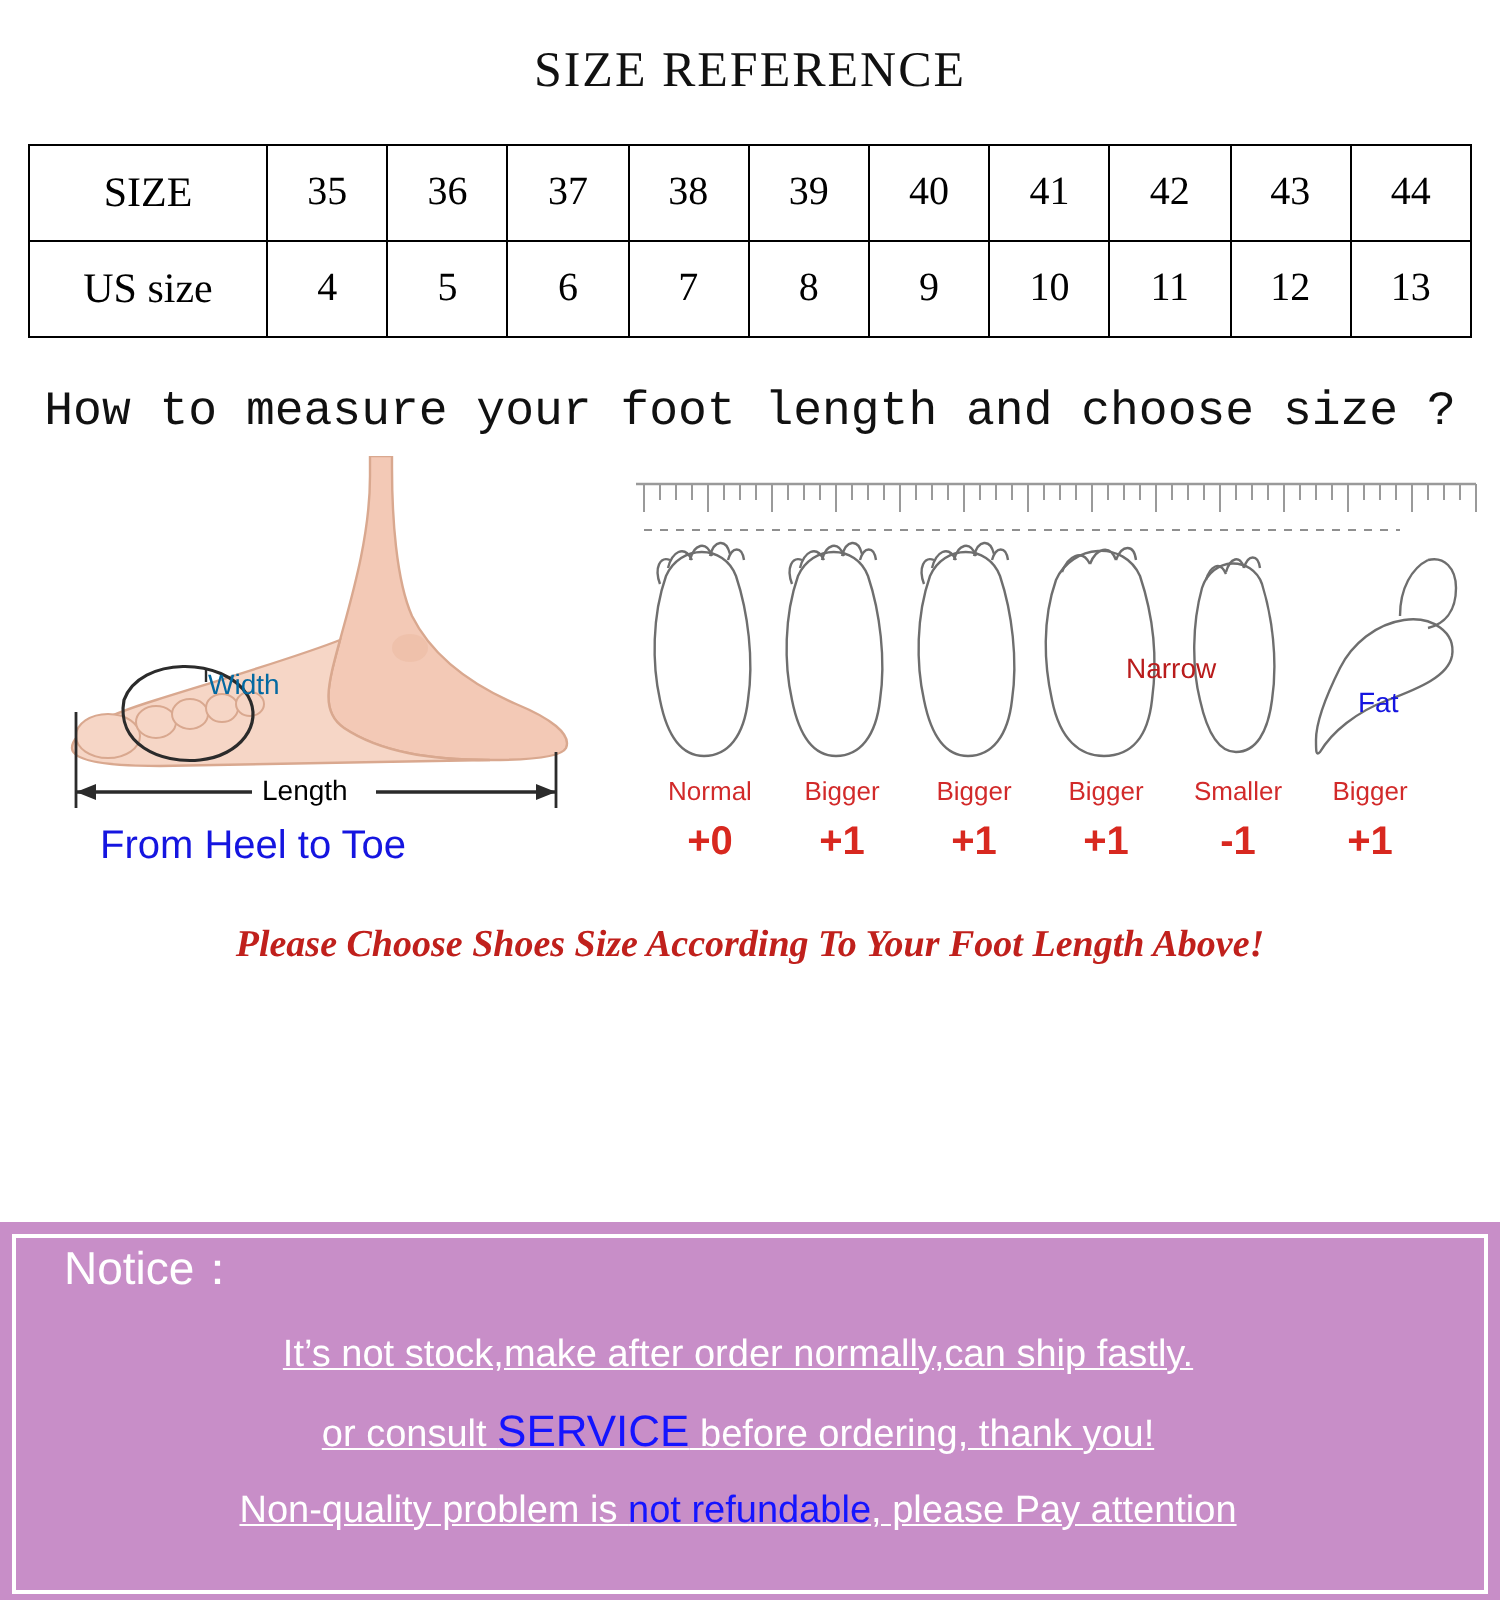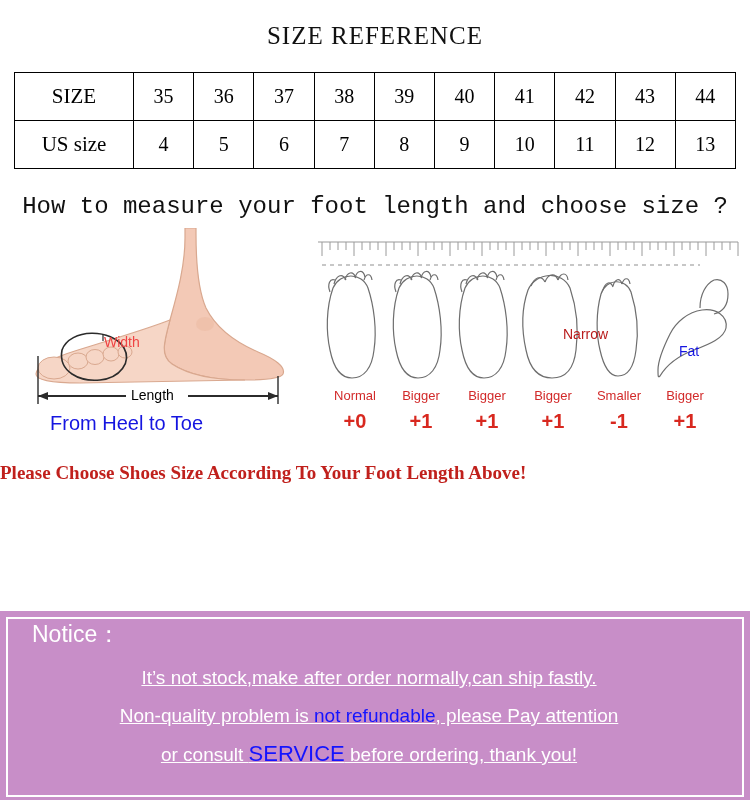--- a/index.html
+++ b/index.html
@@ -80,21 +80,21 @@
     top: 184px;
     color: #1515e0;
     font-size: 20px;
     font-family: "Liberation Sans", sans-serif;
   }
   .label-width {
     position: absolute;
     left: 104px;
     top: 106px;
     font-size: 14px;
-    color: #ef4444;
+    color: #0369a1;
   }
   .label-length {
     position: absolute;
     left: 131px;
     top: 159px;
     font-size: 14px;
     color: #000;
   }
   .label-narrow {
     position: absolute;
@@ -132,22 +132,24 @@
   }
   .foot-deltas .cell {
     width: 66px;
     text-align: center;
     font-size: 20px;
     font-weight: bold;
     color: #d8281f;
   }
   
   .red-note {
+    text-align: center;
     color: #c0201c;
     font-family: "Liberation Serif", serif;
+    font-style: italic;
     font-weight: bold;
     font-size: 19px;
     margin-top: 4px;
   }
   
   .notice {
     position: absolute;
     left: 0;
     top: 608px;
     width: 750px;
@@ -423,21 +425,21 @@
   </div>
 
   <div class="red-note">Please Choose Shoes Size According To Your Foot Length Above!</div>
 
   <div class="notice">
     <div class="notice-inner"></div>
     <div class="notice-title">Notice：</div>
     <div class="notice-lines">
       <div class="notice-line">It’s not stock,make after order normally,can ship fastly.</div>
       <div class="notice-line">
-        <span>Non-quality problem is </span><span class="hl-blue">not refundable</span><span>, please Pay attention</span>
+        <span>or consult </span><span class="hl-service">SERVICE</span><span> before ordering, thank you!</span>
       </div>
       <div class="notice-line">
-        <span>or consult </span><span class="hl-service">SERVICE</span><span> before ordering, thank you!</span>
+        <span>Non-quality problem is </span><span class="hl-blue">not refundable</span><span>, please Pay attention</span>
       </div>
     </div>
   </div>
 
 </div>
 
 </body></html>

